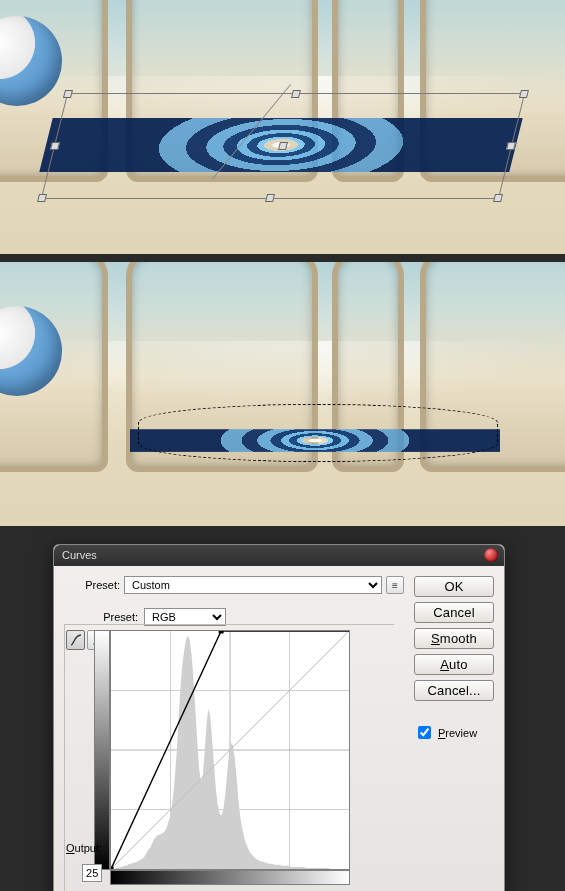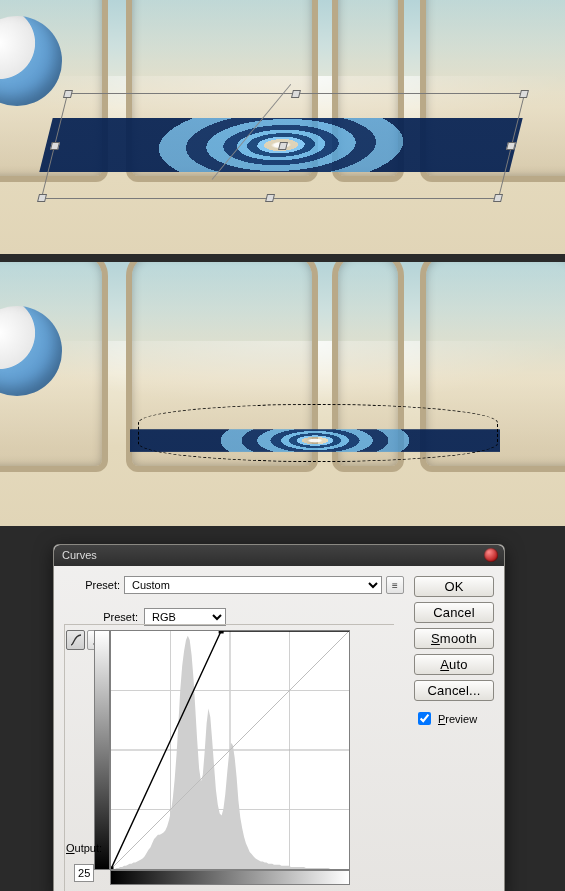--- a/index.html
+++ b/index.html
@@ -50,24 +50,24 @@
 .tool.active{background:linear-gradient(180deg,#e8e8e8,#cfcfcf);border-color:#6f6f6f}
 .curvewrap{position:absolute;left:44px;top:0;width:238px;height:238px;background:#fff;border:1px solid #7f7f7f}
 .vgrad{position:absolute;left:28px;top:0;width:14px;height:238px;background:linear-gradient(180deg,#fff,#000);border:1px solid #7f7f7f}
 .hgrad{position:absolute;left:44px;top:240px;width:238px;height:13px;background:linear-gradient(90deg,#000,#fff);border:1px solid #7f7f7f}
 .grid line{stroke:#d0d0d0;stroke-width:1}
 .grid line.m{stroke:#b5b5b5}
 .histo{fill:#cfcfcf}
 .diag{stroke:#bdbdbd;stroke-width:1}
 .curve{stroke:#000;stroke-width:1.4;fill:none}
 .pt{fill:#000}
-.outrow{position:absolute;left:0;top:212px;display:flex;flex-direction:column;align-items:center;gap:10px}
+.outrow{position:absolute;left:0;top:212px;display:flex;flex-direction:column;align-items:flex-end;gap:10px}
 .outrow input{width:20px;text-align:left}
 .btn{height:21px;border:1px solid #8a8882;border-radius:3px;background:linear-gradient(180deg,#fdfdfc,#e3e1dc);font-size:13px;cursor:default;padding:0;letter-spacing:.2px}
-.chk{display:flex;align-items:center;gap:4px;margin-top:3px}
+.chk{display:flex;align-items:center;gap:4px;margin-top:17px}
 .chk input{width:13px;height:13px}
 .menubtn{width:16px;height:16px;border:1px solid #9a9a9a;background:linear-gradient(180deg,#fdfdfd,#e3e3e3);border-radius:2px;display:flex;align-items:center;justify-content:center;font-size:10px;color:#333}
 .gborder{position:absolute;left:0px;top:48px;right:10px;height:267px;border-top:1px solid #c1beb8;border-left:1px solid #c1beb8;padding-left:8px}
 .chanrow{position:absolute;left:22px;top:32px;display:flex;align-items:center;gap:6px}
 .u{text-decoration:underline}
 svg.curveicon{width:12px;height:12px}
 </style>
 </head>
 <body>
 

